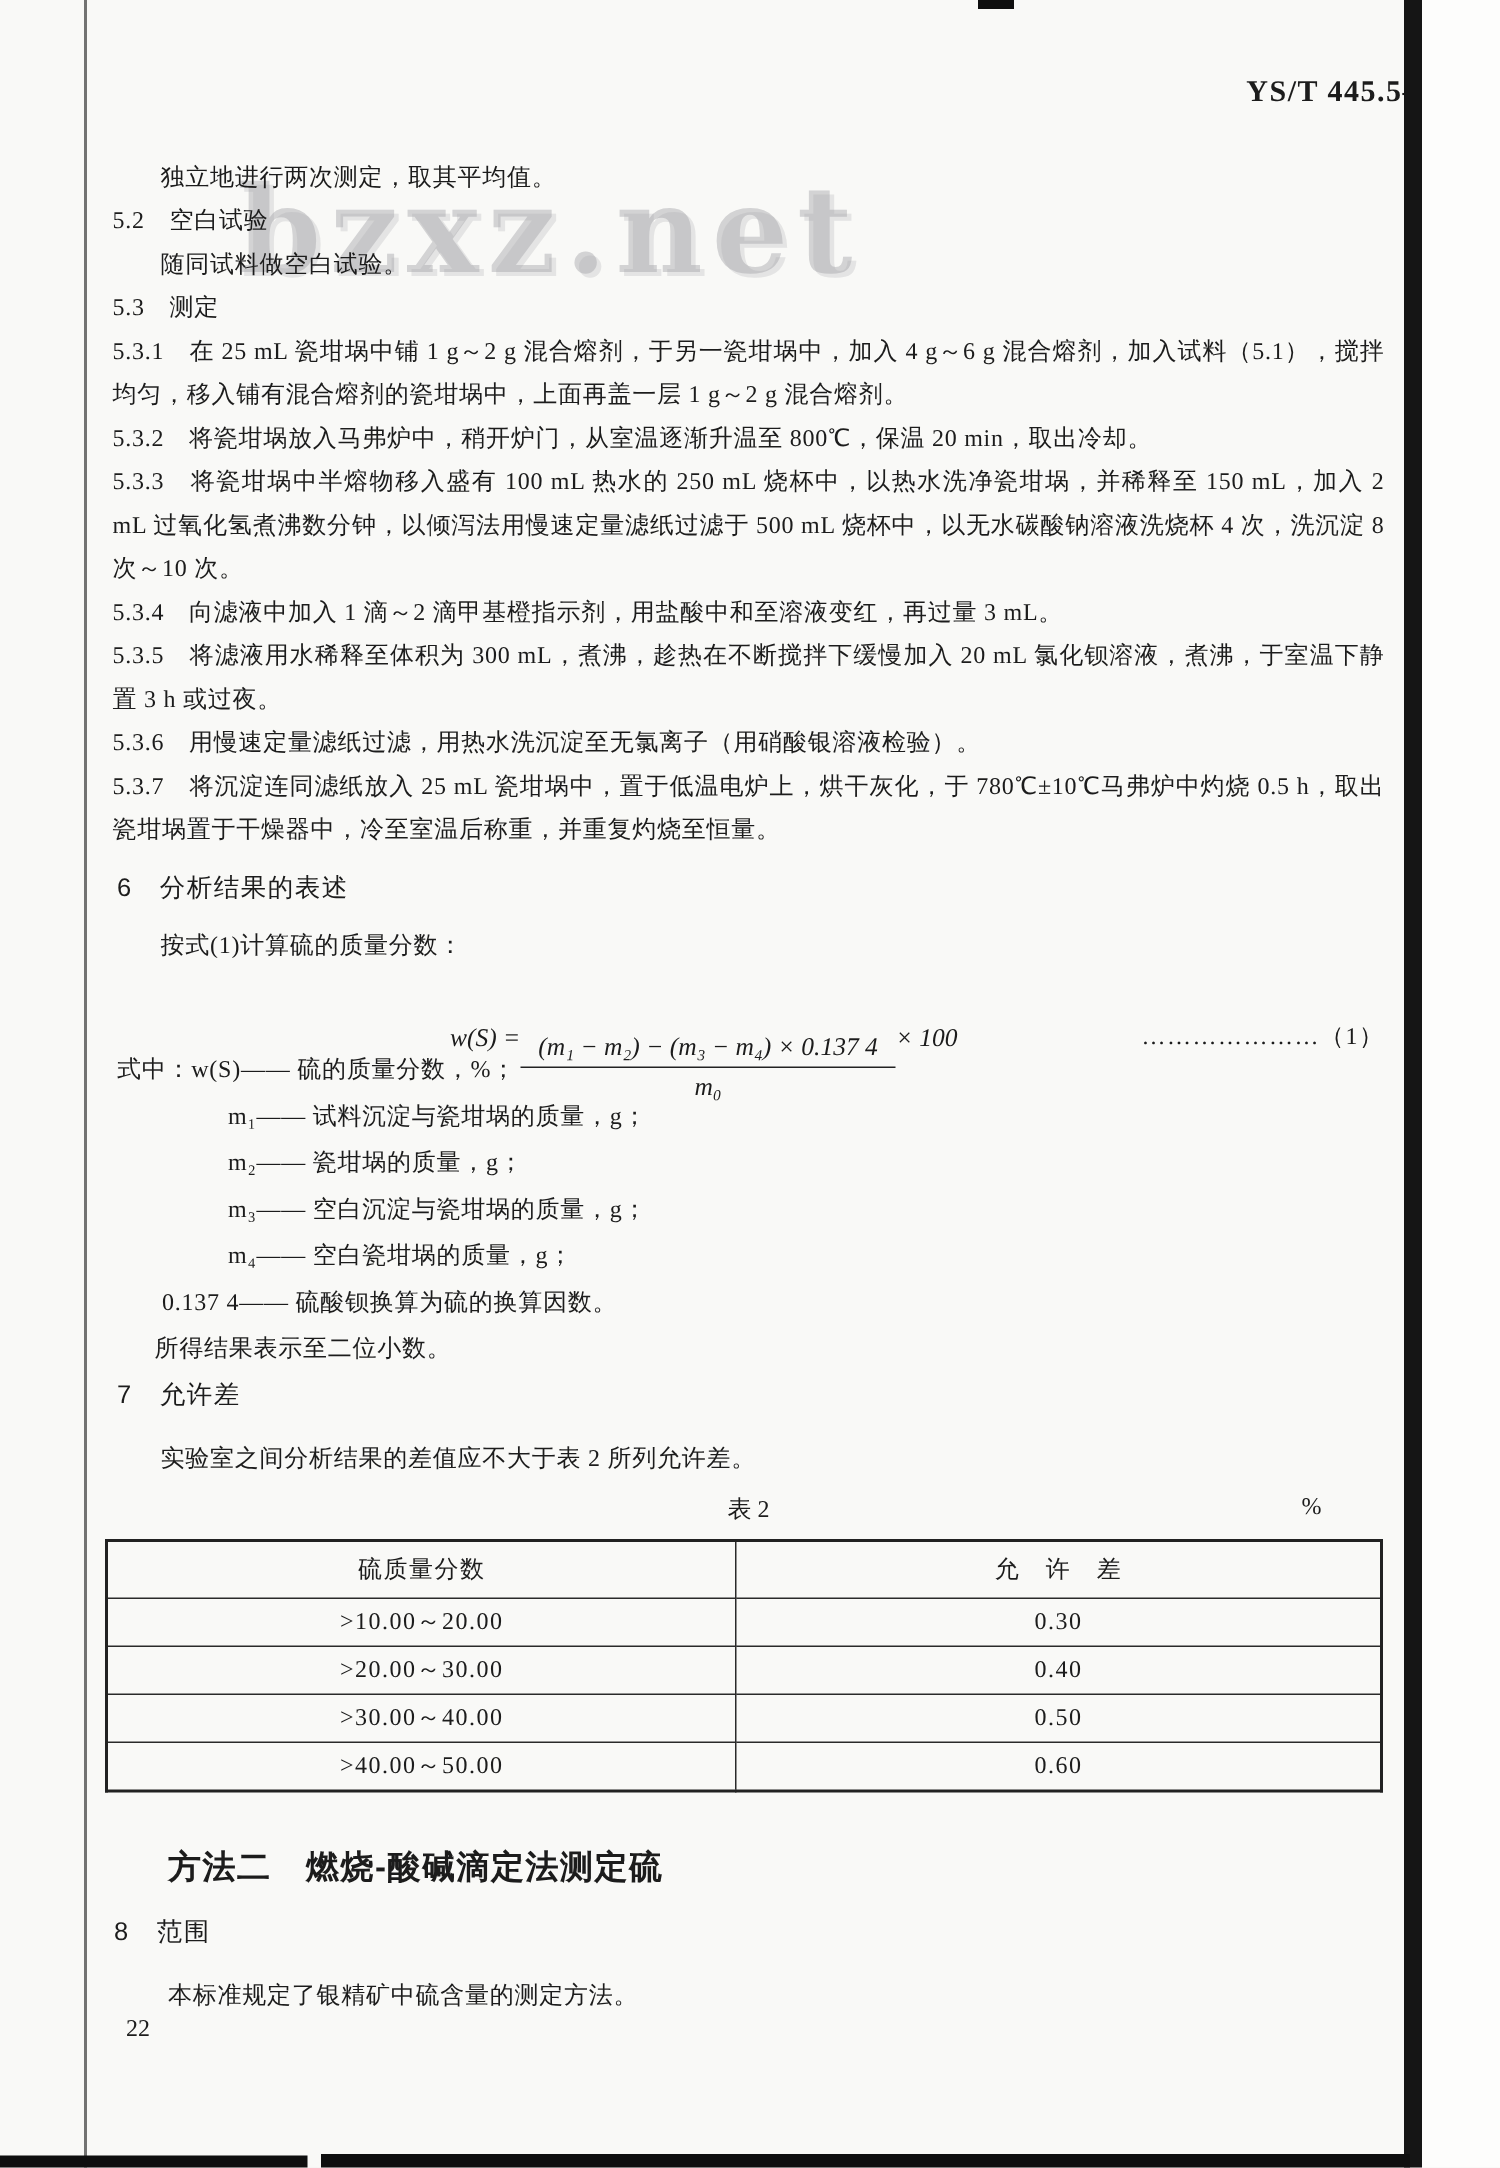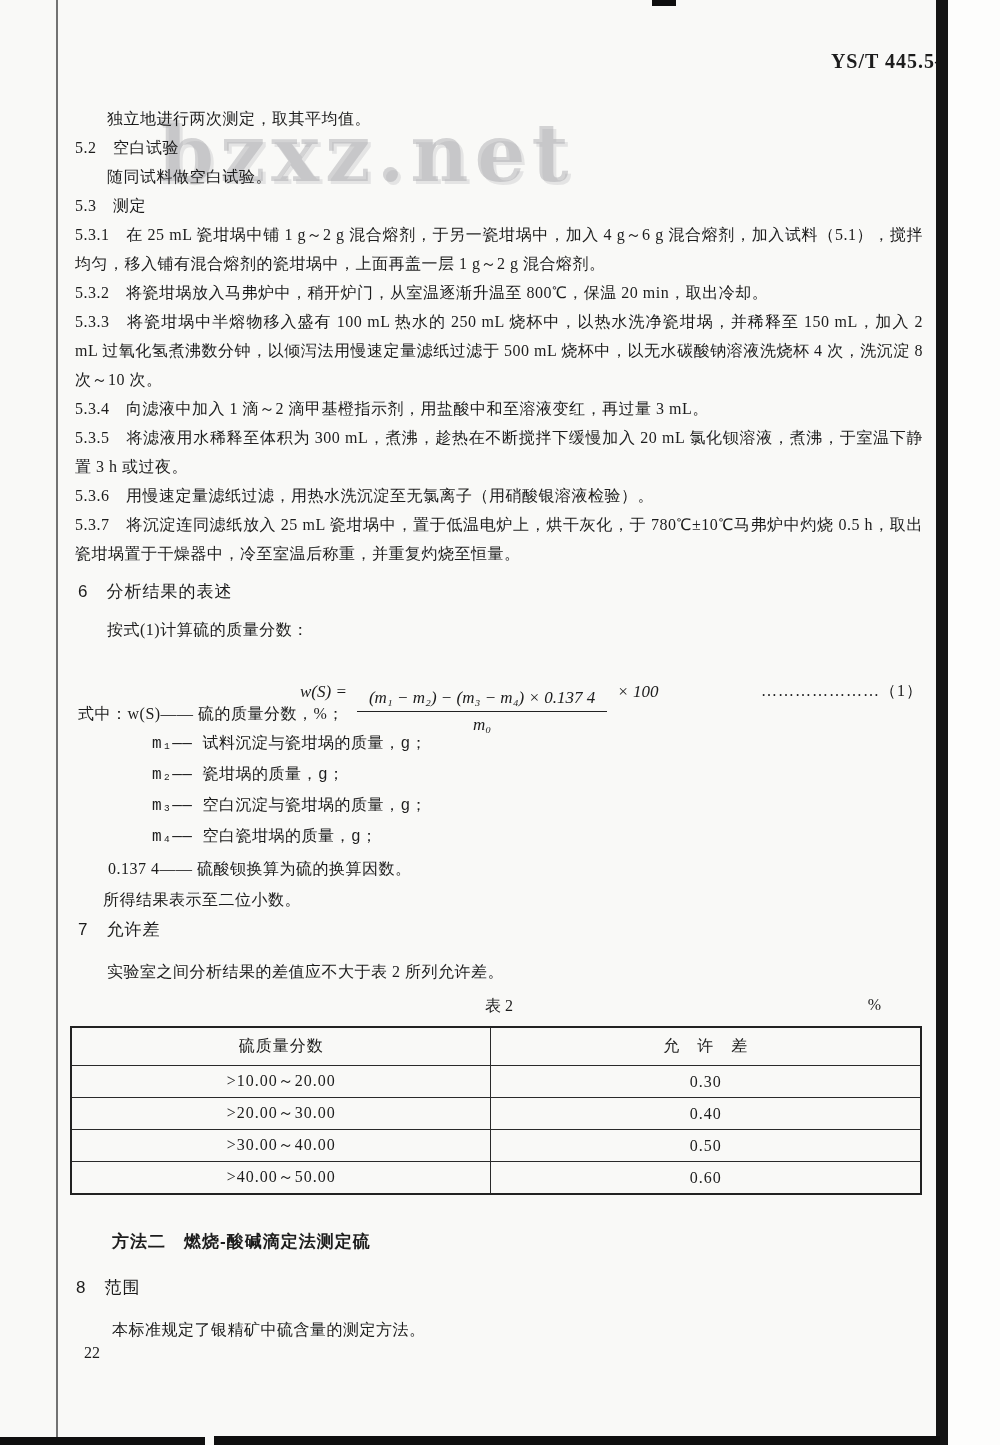--- a/index.html
+++ b/index.html
@@ -104,21 +104,20 @@
     top: 648px; left: 75px;
     width: 848px;
     display: flex;
     align-items: center;
     font-size: 17px;
   }
   .formula-wrap {
     margin-left: 225px;
     display: flex;
     align-items: center;
-    gap: 10px;
     font-style: italic;
   }
   .frac {
     display: inline-flex;
     flex-direction: column;
     text-align: center;
     margin-top: 40px;
   }
   .frac .num {
     border-bottom: 1.5px solid #222;
@@ -136,21 +135,21 @@
     position: absolute;
     top: 698px; left: 78px;
     width: 845px;
     font-size: 16px;
   }
   .where-line {
     margin: 0;
     line-height: 31px;
     letter-spacing: 0.5px;
   }
-  .wl-m { margin-left: 74px; font-family: Liberation Mono, monospace; }
+  .wl-m { margin-left: 74px; }
   .wl-num { margin-left: 30px; }
   .wl-last { margin-left: 25px; }
   
   .tbl-caption-row {
     position: absolute;
     top: 996px; left: 75px;
     width: 848px;
     font-size: 16px;
   }
   .tbl-caption {
@@ -173,21 +172,21 @@
     text-align: center;
     letter-spacing: 1px;
   }
   table.tolerance { border: 2px solid #222; }
   table.tolerance th { font-weight: normal; padding: 8px 0; }
   table.tolerance td { padding: 5px 0; }
   
   .method2-heading {
     position: absolute;
     top: 1230px; left: 112px;
-    font-size: 17px;
+    font-size: 22px;
     font-weight: bold;
     font-family: "Liberation Sans", sans-serif;
     letter-spacing: 1px;
   }
   .sec8-heading { top: 1276px; left: 76px; }
   .sec8-text {
     position: absolute;
     top: 1320px; left: 112px;
     font-size: 16px;
     letter-spacing: 0.5px;

